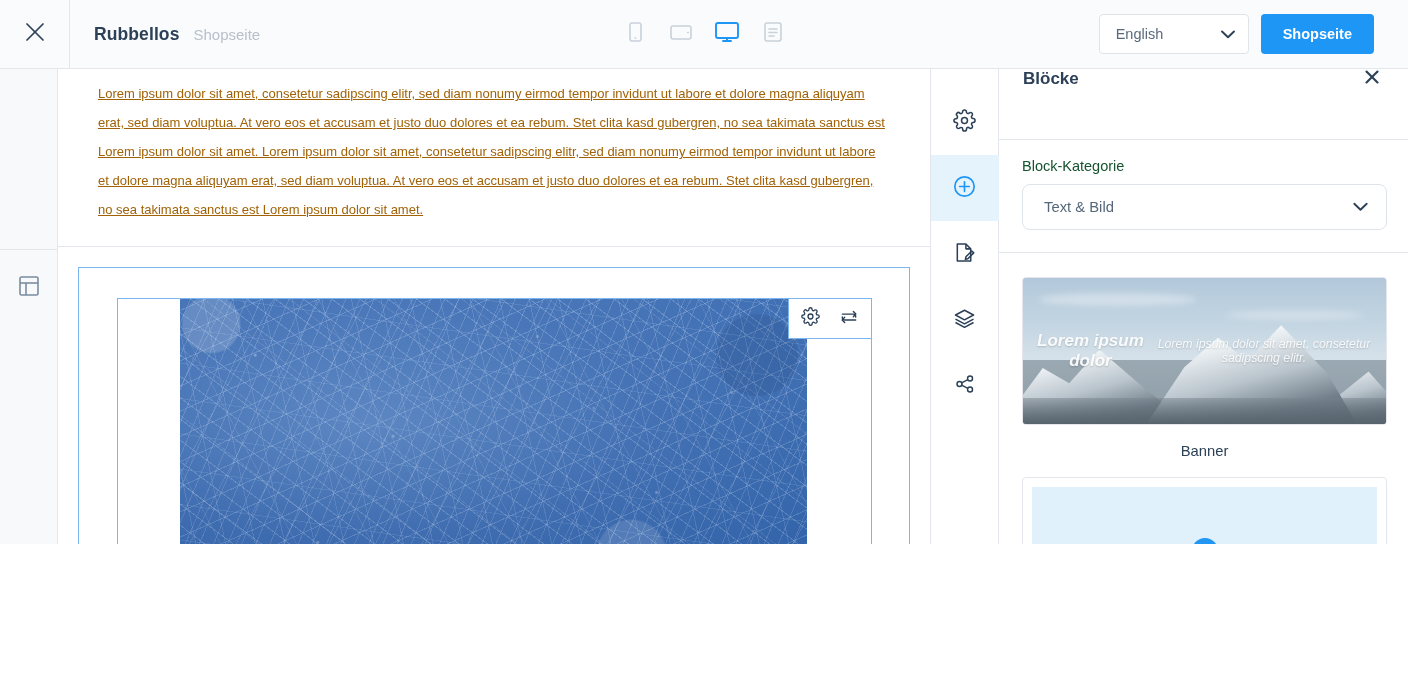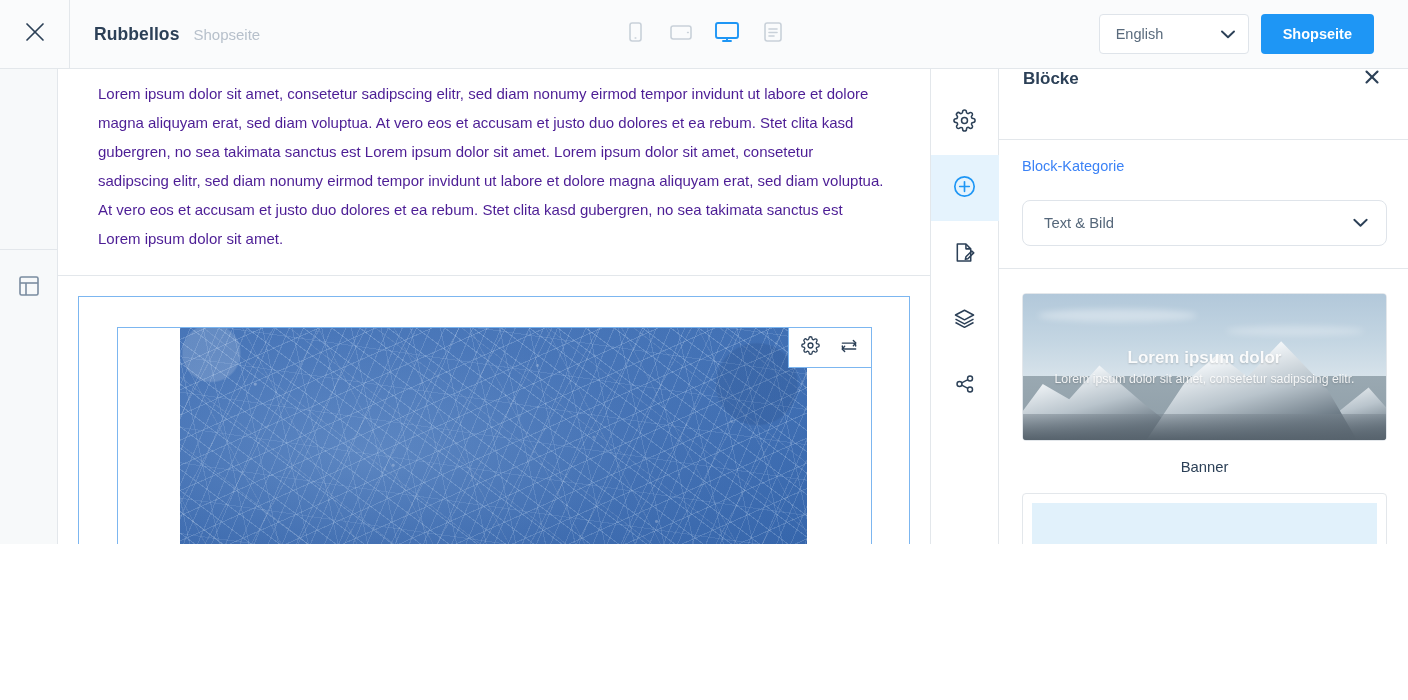--- a/index.html
+++ b/index.html
@@ -91,23 +91,24 @@
     flex: 1; min-width: 0;
     background: #ffffff;
     display: flex; flex-direction: column;
     overflow: hidden;
   }
   .canvas-text-block {
     padding: 10px 40px 22px 40px;
     border-bottom: 1px solid #e3e7eb;
   }
   .lorem {
-    font-size: 15px; line-height: 29px;
-    color: #4c1d95;
+    font-size: 13px; line-height: 29px;
+    color: #a16207;
     max-width: 790px;
+    text-decoration: underline;
   }
   .canvas-img-block {
     flex: 1; padding: 20px 20px 22px 20px;
     display: flex;
   }
   .selected-block {
     flex: 1;
     border: 1px solid #7cb6f0;
     background: #fff;
     position: relative;
@@ -214,21 +215,21 @@
     gap: 10px;
   }
   .panel-title { font-size: 17px; color: #2c4057; font-weight: 600; }
   .panel-close { cursor: pointer; display:flex; }
   .panel-close svg { stroke: #2c4057; }
 
   .panel-cat {
     padding: 18px 21px 22px 23px;
     border-bottom: 1px solid #e3e7eb;
   }
-  .cat-label { font-size: 14.5px; color: #3b82f6; margin-bottom: 26px; }
+  .cat-label { font-size: 14.5px; color: #14532d; margin-bottom: 10px; }
   .cat-select {
     height: 46px;
     border: 1px solid #dfe4ea; border-radius: 8px;
     display: flex; align-items: center; justify-content: space-between;
     padding: 0 18px 0 21px;
     font-size: 14.8px; color: #55677a;
     cursor: pointer;
   }
   .cat-select .chev { color: #2c4057; font-size: 13px; }
 
@@ -270,25 +271,26 @@
   }
   .banner-art .p1 { left:-6%;  width:52%; height:58%; clip-path: polygon(0% 100%, 22% 34%, 36% 52%, 52% 12%, 76% 58%, 100% 100%); }
   .banner-art .p2 { left:34%;  width:58%; height:72%; clip-path: polygon(0% 100%, 18% 46%, 34% 18%, 48% 40%, 64% 6%, 86% 52%, 100% 100%); }
   .banner-art .p3 { right:-8%; width:40%; height:46%; clip-path: polygon(0% 100%, 24% 40%, 46% 60%, 68% 22%, 100% 100%); }
   .banner-art .base {
     position:absolute; left:0; right:0; bottom:0; height:18%;
     background: linear-gradient(180deg, rgba(120,132,142,.5), #57636d);
   }
   .banner-overlay {
     position: absolute; inset: 0;
-    display: flex; flex-direction: column;
+    display: flex; flex-direction: row;
     align-items: center; justify-content: center;
     gap: 4px;
     text-align: center;
     padding: 0 10px;
+    font-style: italic;
   }
   .banner-h { font-size: 17px; font-weight: 700; color: rgba(255,255,255,.92); text-shadow: 0 1px 2px rgba(0,0,0,.18); }
   .banner-p { font-size: 12.3px; color: rgba(255,255,255,.88); text-shadow: 0 1px 2px rgba(0,0,0,.18); }
 
   
   .rubbel-thumb {
     background:#fff;
     display:flex; align-items:center; justify-content:center;
   }
   .rubbel-inner {

